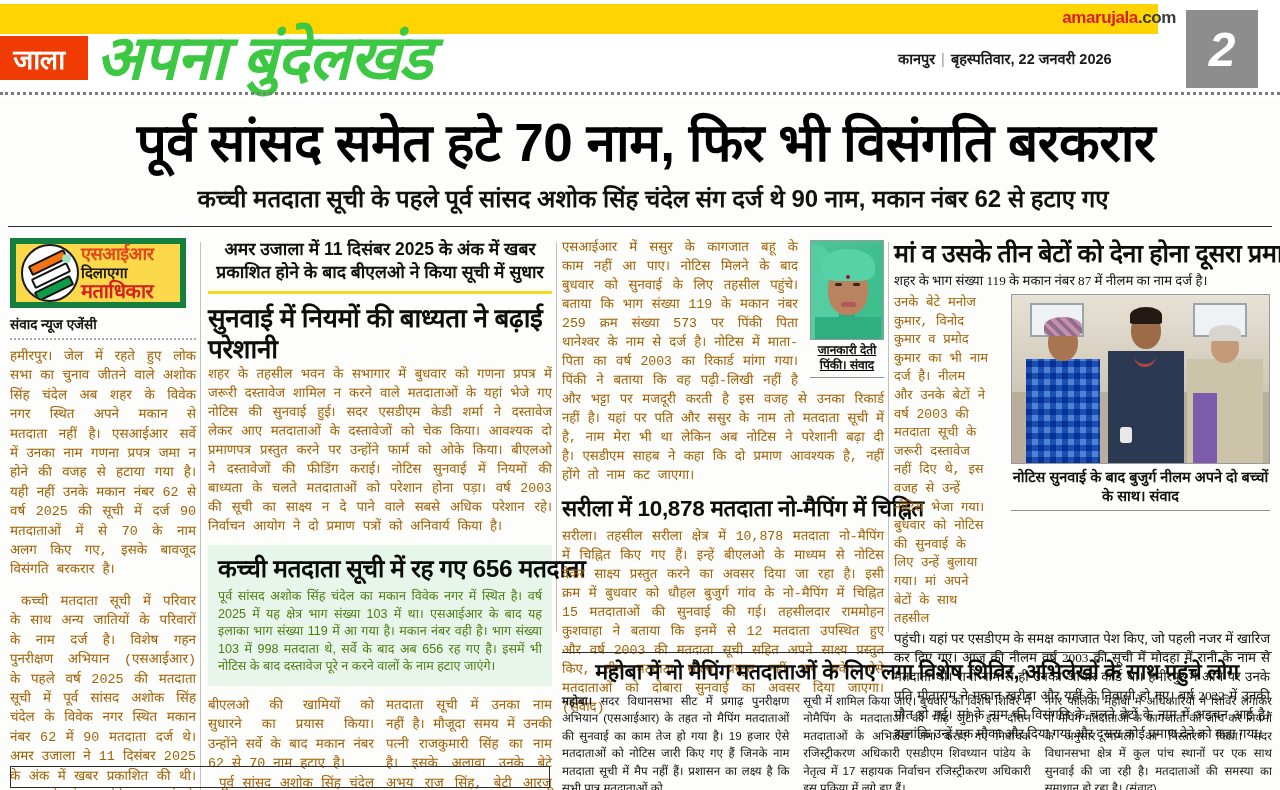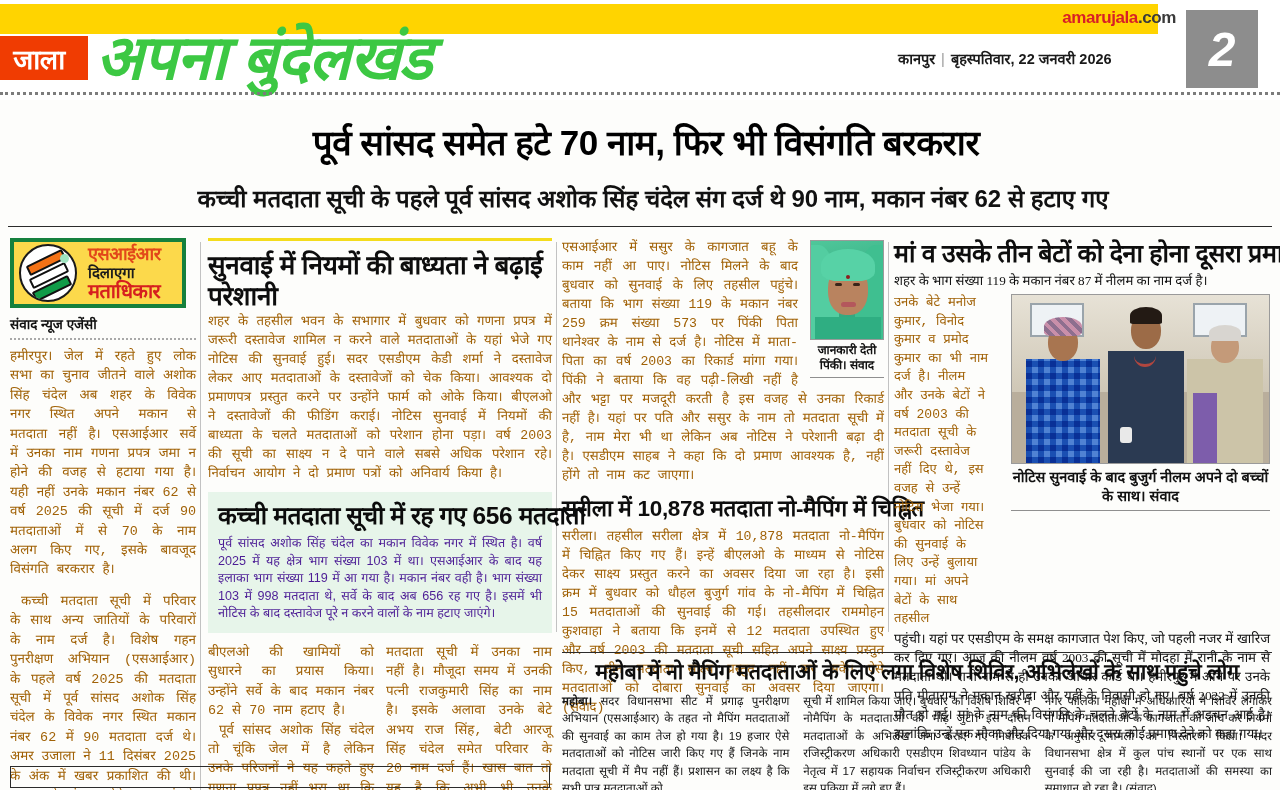--- a/index.html
+++ b/index.html
@@ -62,21 +62,21 @@
   .dotrule {
     position: absolute; left: 0; top: 92px; width: 1280px; height: 0;
     border-top: 3px dotted #7c7c7c;
   }
 
   
   .headline-zone { position: relative; width: 1280px; height: 138px; }
   .main-headline {
     position: absolute; left: 28px; top: 12px; width: 1236px;
     font-family: "Liberation Sans", sans-serif;
-    font-weight: bold; font-size: 35px; line-height: 62px;
+    font-weight: bold; font-size: 53px; line-height: 62px;
     color: #000; text-align: center; letter-spacing: -0.5px;
     white-space: nowrap;
   }
   .sub-headline {
     position: absolute; left: 48px; top: 84px; width: 1210px;
     font-family: "Liberation Sans", sans-serif;
     font-weight: bold; font-size: 24px; line-height: 30px;
     color: #111; text-align: center;
     white-space: nowrap;
   }
@@ -97,22 +97,22 @@
   .col-4 { left: 894px; width: 376px; }
 
   .vrule { position: absolute; top: 4px; width: 0; border-left: 1px solid #c2c2c2; }
   .vrule-a { left: 200px; height: 548px; }
   .vrule-b { left: 556px; height: 390px; }
   .vrule-c { left: 888px; height: 390px; }
 
   
   .sir-badge {
     width: 176px; height: 70px; background: #fcd94b;
-    border: 4px solid #15803d;
-    display: flex; align-items: center; padding: 4px 5px; gap: 11px;
+    border: 6px solid #15803d;
+    display: flex; align-items: center; padding: 4px 5px; gap: 2px;
     margin-bottom: 7px;
   }
   .sir-emblem {
     width: 58px; height: 58px; border-radius: 50%;
     background: #fff; border: 2.5px solid #1a1a1a;
     position: relative; flex: none; overflow: hidden;
   }
   .sir-emblem i {
     position: absolute; display: block; height: 11px; width: 40px;
     border: 2px solid #111; border-radius: 2px;
@@ -180,31 +180,31 @@
     margin: 9px 0 10px 0;
   }
   .green-box .gb-head {
     font-family: "Liberation Sans", sans-serif;
     font-weight: bold; font-size: 24.5px; line-height: 29px;
     color: #0b0b0b; margin-bottom: 5px; letter-spacing: -0.4px;
     white-space: nowrap;
   }
   .green-box .gb-text {
     font-family: "Liberation Sans", sans-serif;
-    font-size: 12.6px; line-height: 17.6px; text-align: justify; color: #4c1d95;
+    font-size: 12.6px; line-height: 17.6px; text-align: justify; color: #4d7c0f;
   }
 
   .two-sub { display: flex; gap: 12px; }
   .two-sub > div { flex: 1; }
 
   
   .h-c3 { font-size: 23.5px; line-height: 28px; margin-bottom: 5px; white-space: nowrap; }
   .c3-flow { position: relative; }
   .photo-pinki {
-    float: right; width: 74px; margin: 2px 0 3px 12px;
+    float: right; width: 74px; margin: 2px 0 3px 12px; text-decoration: underline;
   }
   .ph-img {
     width: 74px; height: 100px; position: relative; overflow: hidden;
     background: linear-gradient(165deg,#4fc79a 0%,#3db389 40%,#2f9f78 100%);
     border: 1px solid #9a9a9a;
   }
   .ph-img .face {
     position: absolute; left: 17px; top: 22px; width: 40px; height: 52px;
     border-radius: 48% 48% 44% 44%;
     background: #b9835f;
@@ -404,20 +404,21 @@
     </div>
     <div class="byline">संवाद न्यूज एजेंसी</div>
     <div class="byline-rule"></div>
     <div class="body-text">
       <p>हमीरपुर। जेल में रहते हुए लोक सभा का चुनाव जीतने वाले अशोक सिंह चंदेल अब शहर के विवेक नगर स्थित अपने मकान से मतदाता नहीं है। एसआईआर सर्वे में उनका नाम गणना प्रपत्र जमा न होने की वजह से हटाया गया है। यही नहीं उनके मकान नंबर 62 से वर्ष 2025 की सूची में दर्ज 90 मतदाताओं में से 70 के नाम अलग किए गए, इसके बावजूद विसंगति बरकरार है।</p>
       <p>कच्ची मतदाता सूची में परिवार के साथ अन्य जातियों के परिवारों के नाम दर्ज है। विशेष गहन पुनरीक्षण अभियान (एसआईआर) के पहले वर्ष 2025 की मतदाता सूची में पूर्व सांसद अशोक सिंह चंदेल के विवेक नगर स्थित मकान नंबर 62 में 90 मतदाता दर्ज थे। अमर उजाला ने 11 दिसंबर 2025 के अंक में खबर प्रकाशित की थी। खबर को संज्ञान लेते हुए वहां के बीएलओ सागर साहू ने पुराने</p>
     </div>
   </div>
 
   <div class="col col-2">
+    <div class="kicker">अमर उजाला में 11 दिसंबर 2025 के अंक में खबर प्रकाशित होने के बाद बीएलओ ने किया सूची में सुधार</div>
     <div class="kicker-rule"></div>
     <div class="sec-head h-c2">सुनवाई में नियमों की बाध्यता ने बढ़ाई परेशानी</div>
     <div class="body-text lead-dense">शहर के तहसील भवन के सभागार में बुधवार को गणना प्रपत्र में जरूरी दस्तावेज शामिल न करने वाले मतदाताओं के यहां भेजे गए नोटिस की सुनवाई हुई। सदर एसडीएम केडी शर्मा ने दस्तावेज लेकर आए मतदाताओं के दस्तावेजों को चेक किया। आवश्यक दो प्रमाणपत्र प्रस्तुत करने पर उन्होंने फार्म को ओके किया। बीएलओ ने दस्तावेजों की फीडिंग कराई। नोटिस सुनवाई में नियमों की बाध्यता के चलते मतदाताओं को परेशान होना पड़ा। वर्ष 2003 की सूची का साक्ष्य न दे पाने वाले सबसे अधिक परेशान रहे। निर्वाचन आयोग ने दो प्रमाण पत्रों को अनिवार्य किया है।</div>
 
     <div class="green-box">
       <div class="gb-head">कच्ची मतदाता सूची में रह गए 656 मतदाता</div>
       <div class="gb-text">पूर्व सांसद अशोक सिंह चंदेल का मकान विवेक नगर में स्थित है। वर्ष 2025 में यह क्षेत्र भाग संख्या 103 में था। एसआईआर के बाद यह इलाका भाग संख्या 119 में आ गया है। मकान नंबर वही है। भाग संख्या 103 में 998 मतदाता थे, सर्वे के बाद अब 656 रह गए है। इसमें भी नोटिस के बाद दस्तावेज पूरे न करने वालों के नाम हटाए जाएंगे।</div>
     </div>
 
     <div class="two-sub">

